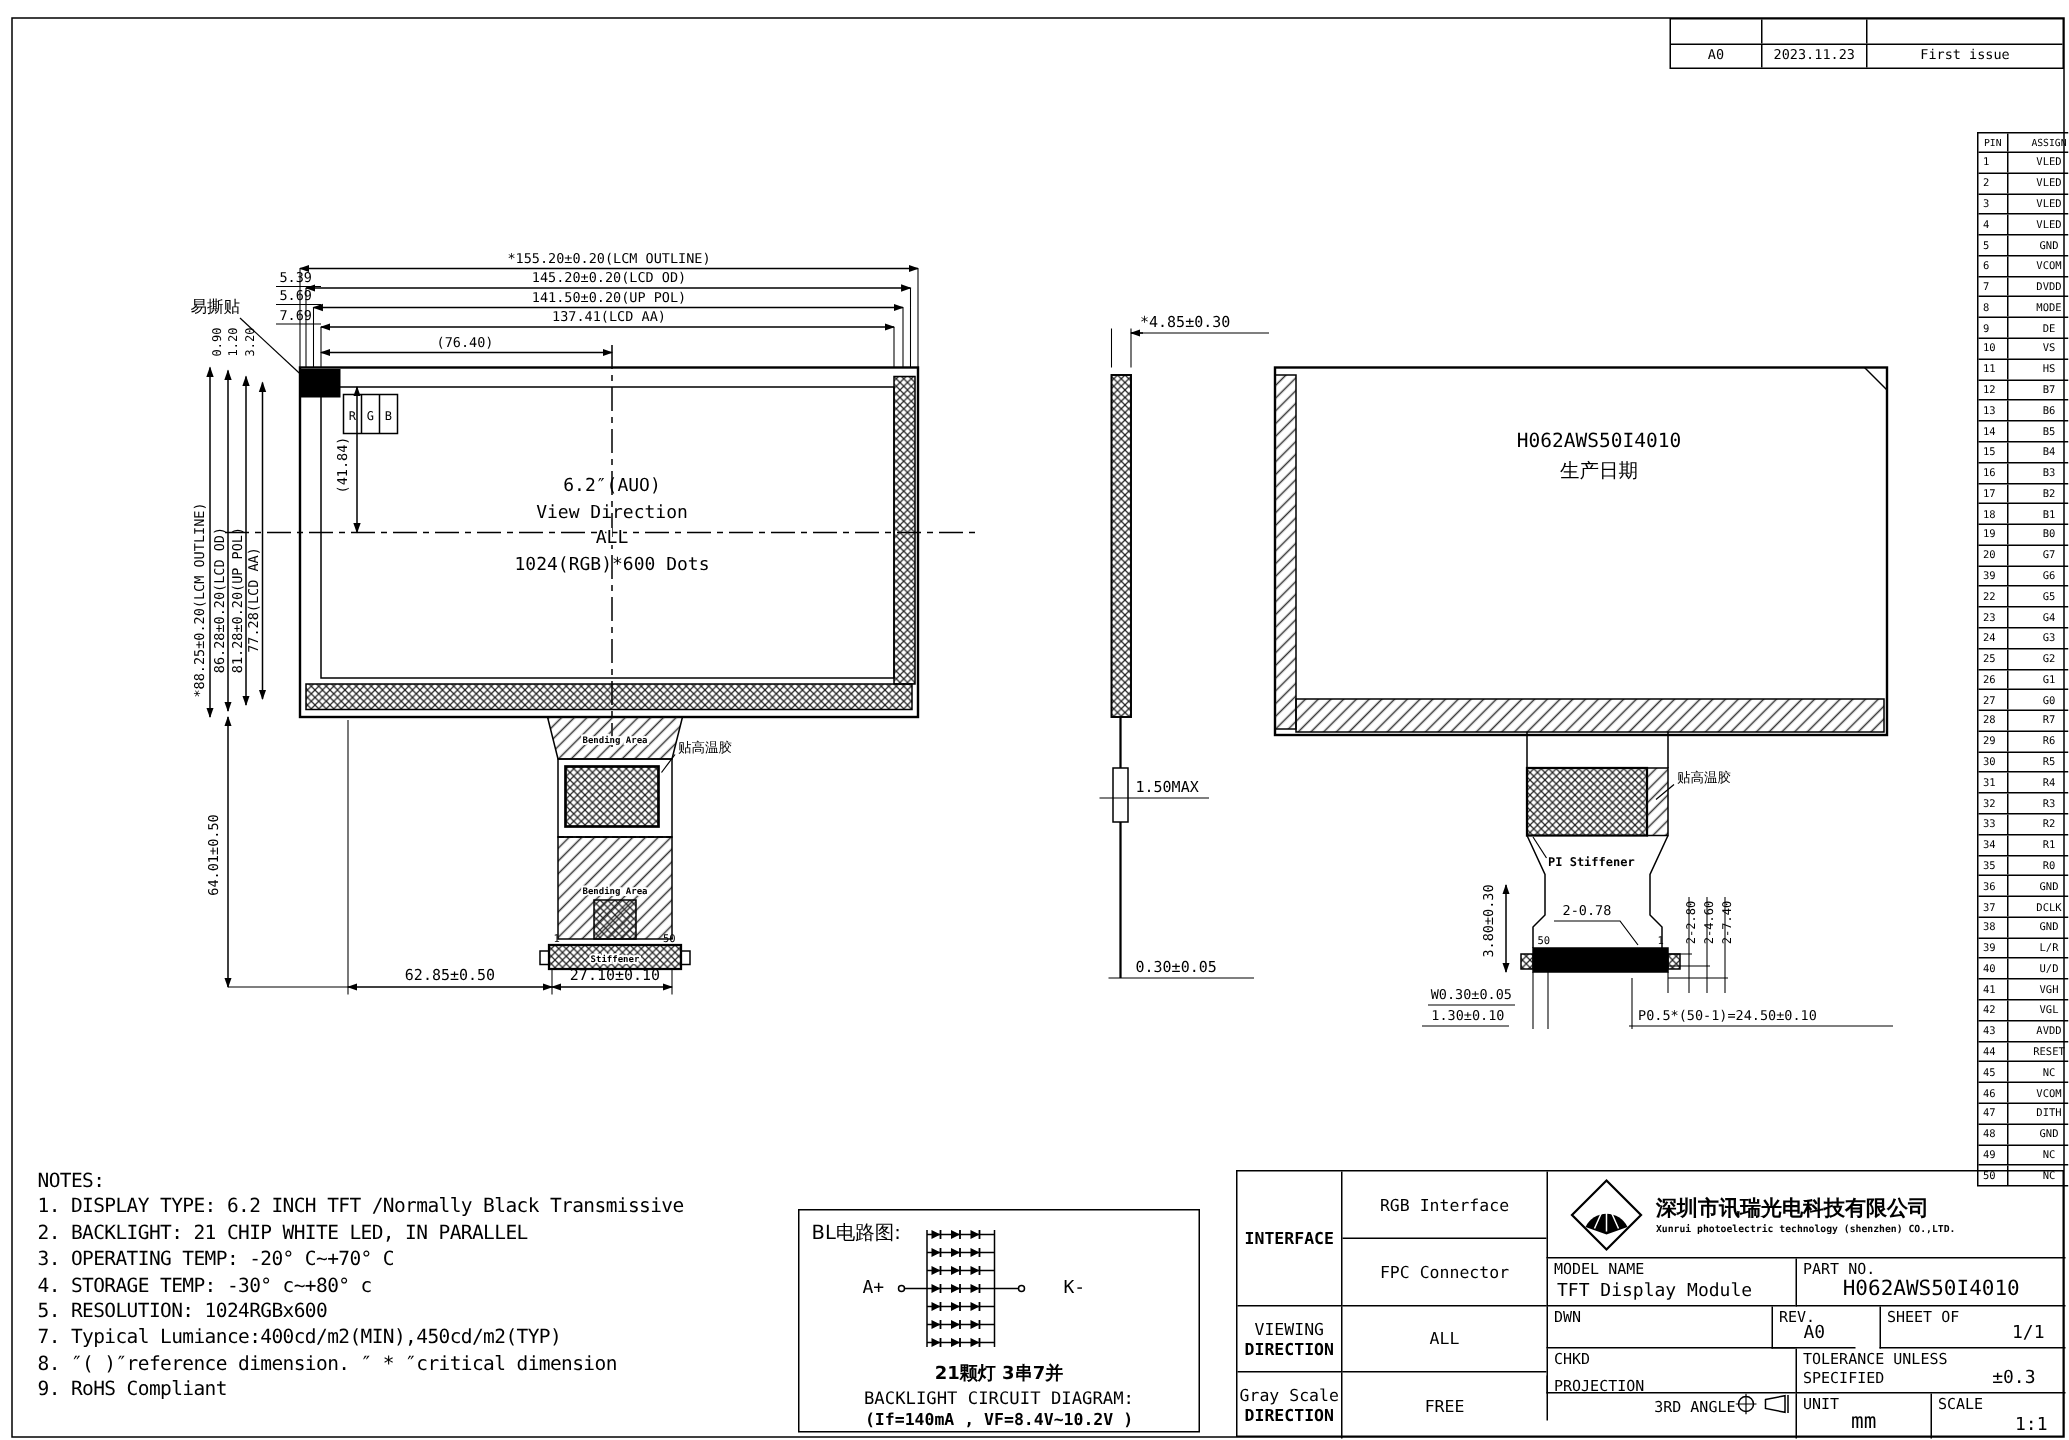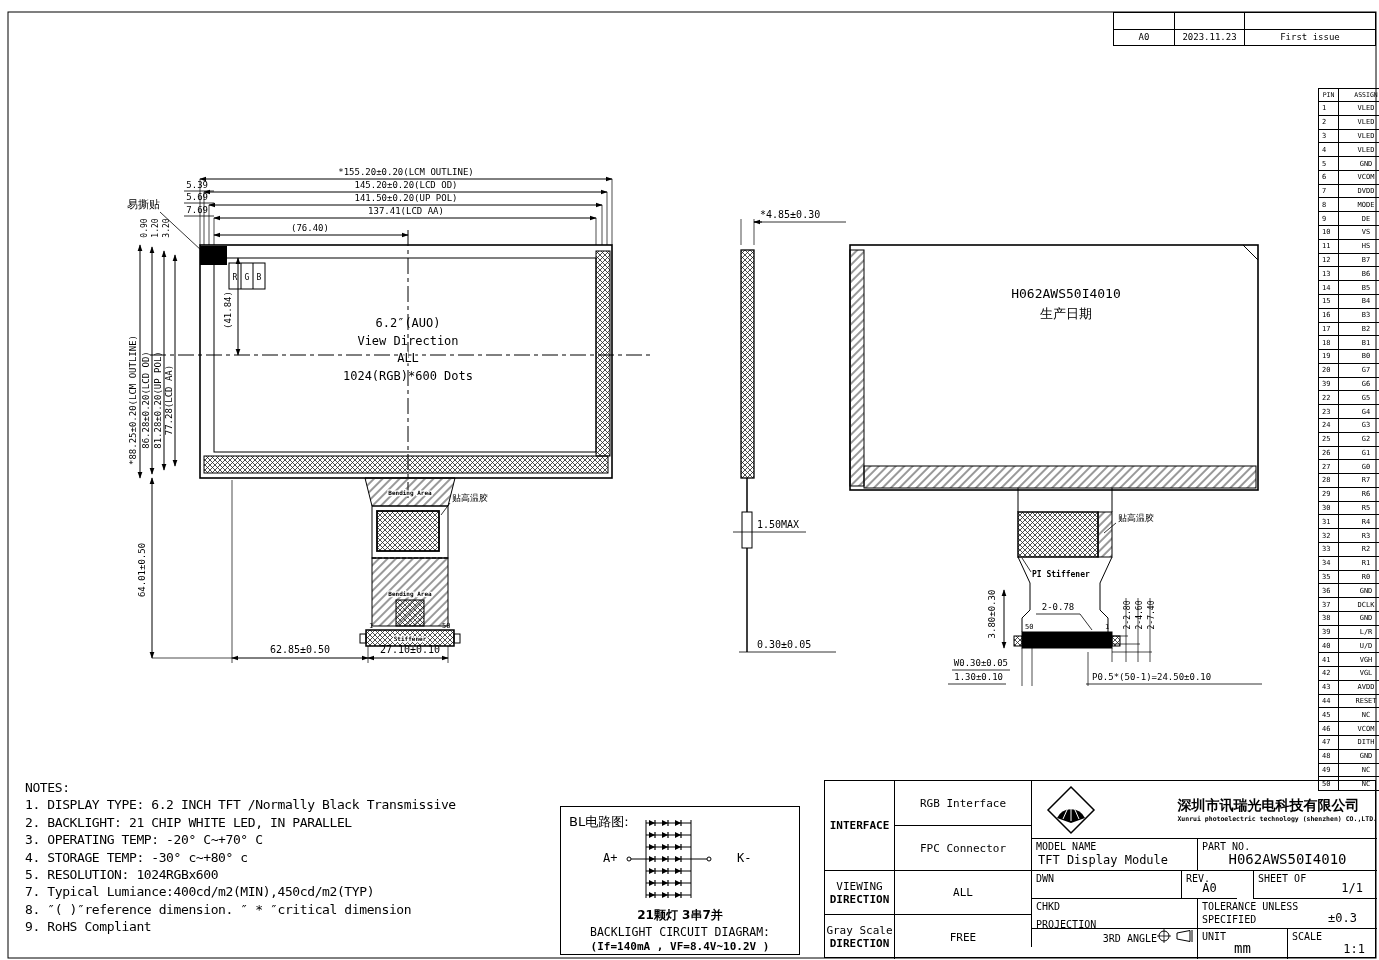--- a/index.html
+++ b/index.html
@@ -32,21 +32,21 @@
   .pin-rows{flex:1;display:flex;flex-direction:column}
   .pin-row{flex:1;display:flex;border-bottom:1px solid #000}
   .pin-row:last-child{border-bottom:none}
   .pin-row .c1{width:20px;border-right:1px solid #000;display:flex;align-items:center;padding-left:3px}
   .pin-row .c2{flex:1;display:flex;align-items:center;justify-content:center}
 
   
   .notes{left:25px;top:779px;width:540px;font-size:13px;line-height:17.4px;letter-spacing:-.4px}
 
   
-  .bl-box{left:560px;top:806px;width:240px;height:149px;border:1.5px solid #000}
+  .bl-box{left:532px;top:806px;width:268px;height:149px;border:1.5px solid #000}
   .bl-title{position:absolute;left:8px;top:6px;font-size:13px;
             font-family:"DejaVu Sans","Liberation Sans",sans-serif}
   .bl-aplus{position:absolute;left:42px;top:44px;font-size:12px}
   .bl-kminus{position:absolute;left:176px;top:44px;font-size:12px}
   .bl-cfg{position:absolute;top:100px;width:100%;text-align:center;font-weight:bold;font-size:12px;
           font-family:"DejaVu Sans","Liberation Sans",sans-serif}
   .bl-cap1{position:absolute;top:118px;width:100%;text-align:center;font-weight:normal;font-size:11.5px}
   .bl-cap2{position:absolute;top:133px;width:100%;text-align:center;font-weight:bold;font-size:11px}
 
   
@@ -522,21 +522,21 @@
       <span>ALL</span>
       </div>
     <div class="tb" style="left:0;top:134px;width:70px;height:44px;border-right:1px solid #000;flex-direction:column">
       <span>Gray Scale</span>
       <span class="b">DIRECTION</span>
       </div>
     <div class="tb" style="left:70px;top:134px;width:136px;height:44px">
       <span>FREE</span>
       </div>
 
-    <div class="tb" style="left:206px;top:0;width:346px;height:58px;border-left:1px solid #000;border-bottom:1px solid #000;justify-content:space-between;padding-left:14px;gap:8px">
+    <div class="tb" style="left:206px;top:0;width:346px;height:58px;border-left:1px solid #000;border-bottom:1px solid #000;justify-content:flex-start;padding-left:14px;gap:8px">
       <svg width="50" height="50" viewBox="0 0 50 50">
         <polygon points="25,2 48,25 25,48 2,25" fill="#fff" stroke="#000" stroke-width="1.5"></polygon>
         <path d="M11 33 A15.5 15.5 0 0 1 39 33 L25 38 Z" fill="#000"></path>
         <path d="M17 34 L25 16 M25 36 L25 14 M33 34 L25 16" stroke="#fff" stroke-width="1"></path>
       </svg>
       <div style="text-align:left">
         <div class="b" style="font-size:14px;font-family:'DejaVu Sans','Liberation Sans',sans-serif">深圳市讯瑞光电科技有限公司</div>
         <div class="b" style="font-size:6.5px">Xunrui photoelectric technology (shenzhen) CO.,LTD.</div>
       </div>
     </div>

